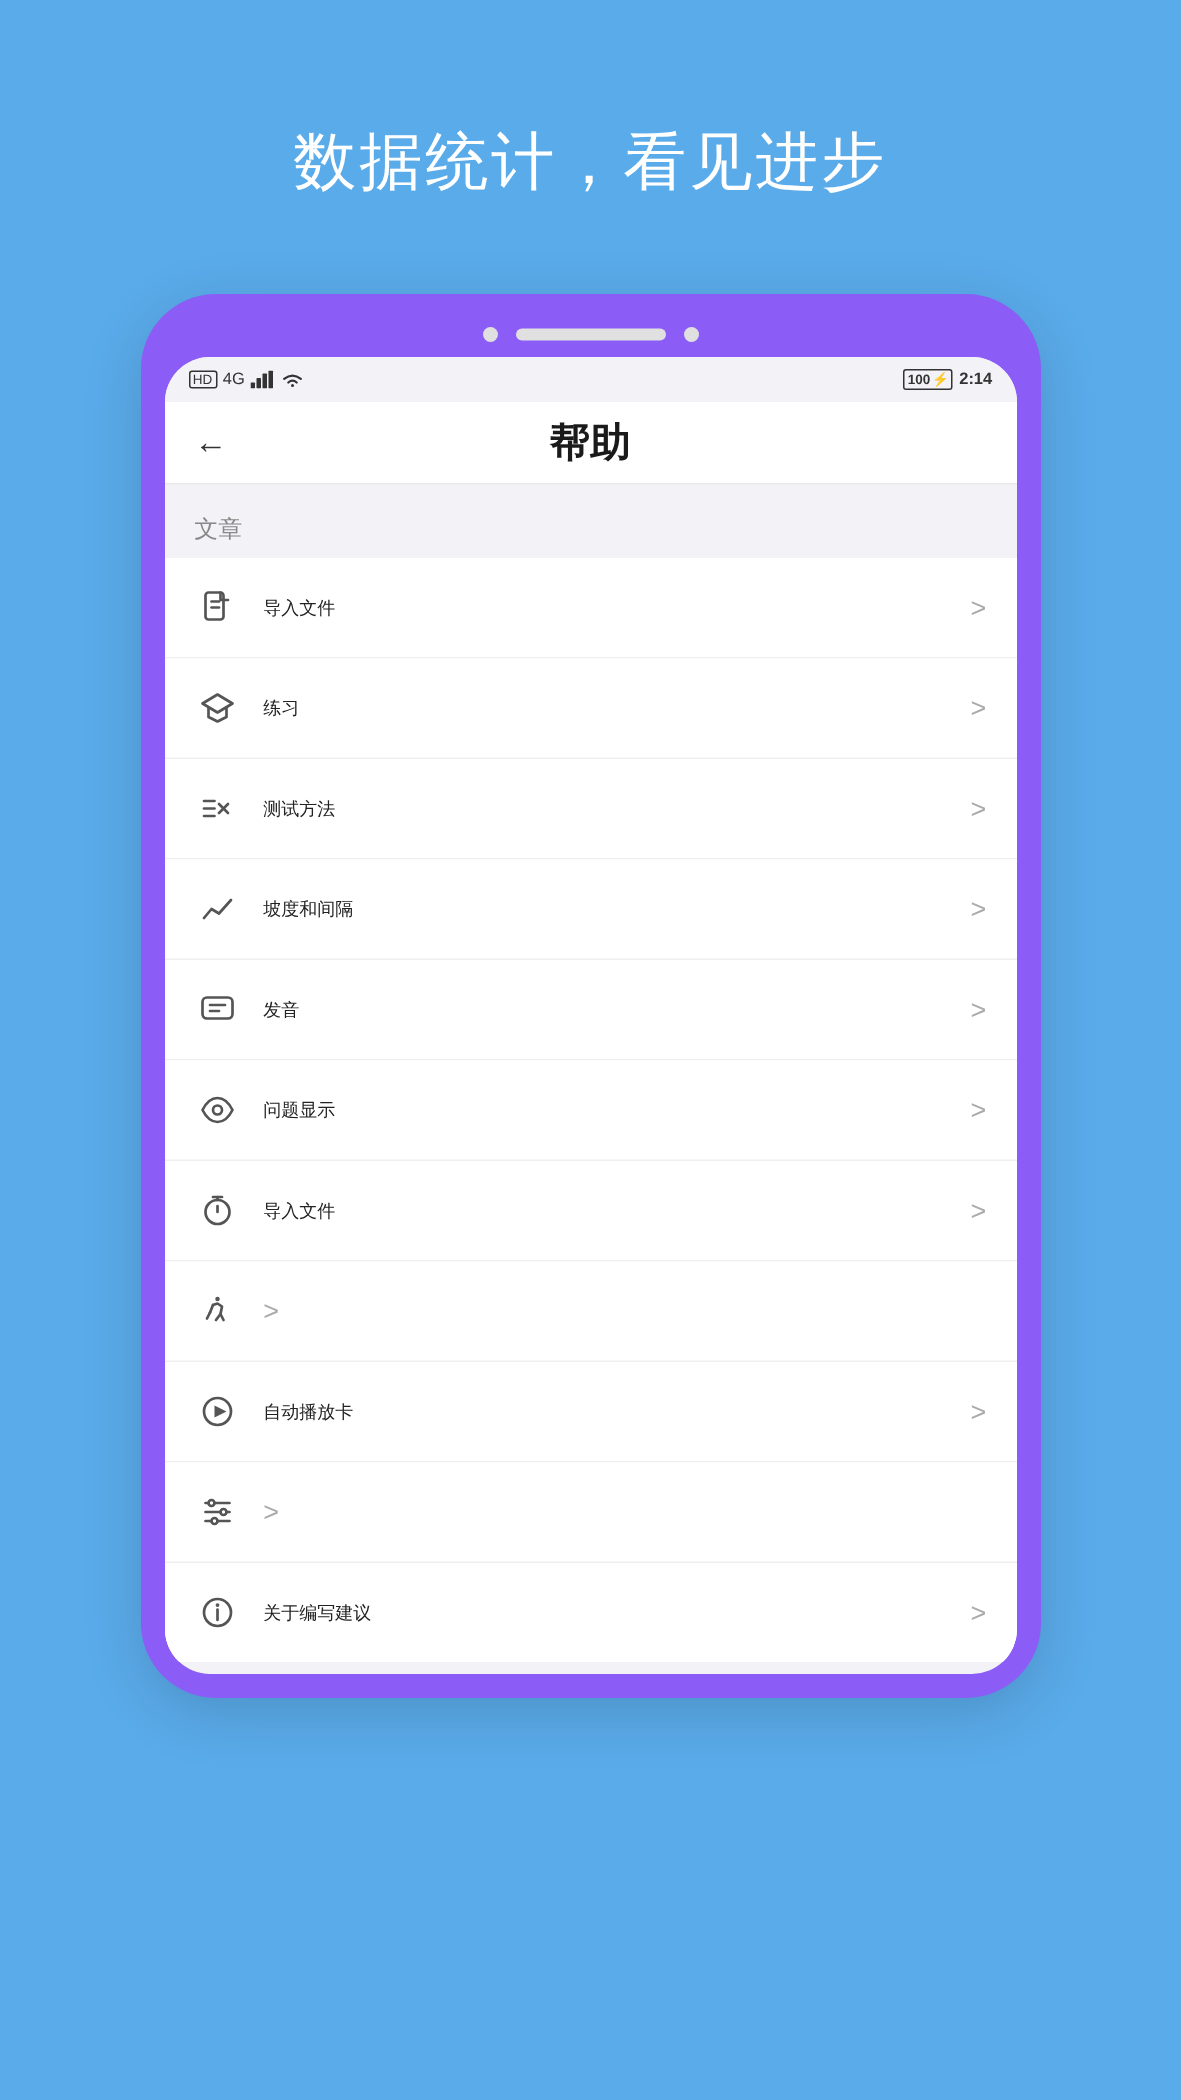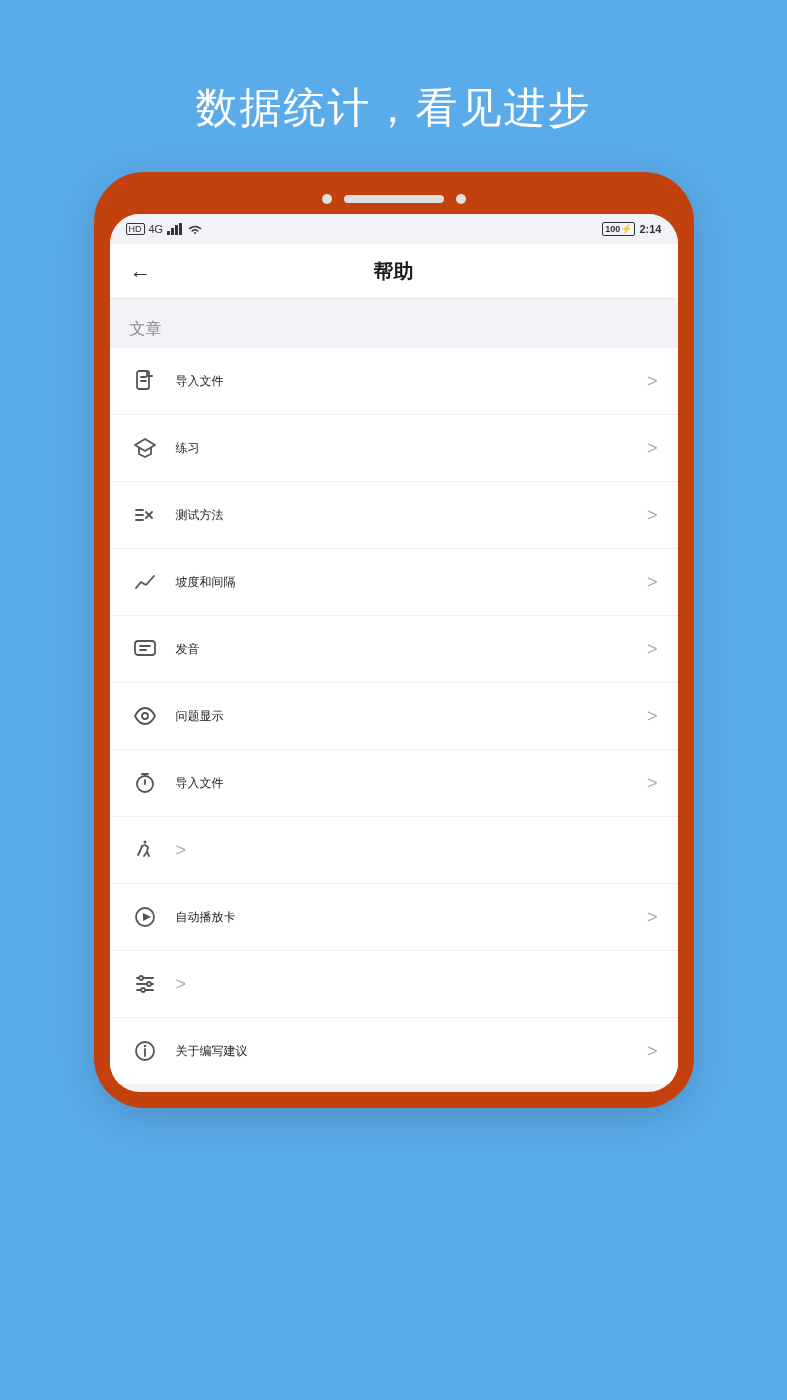--- a/index.html
+++ b/index.html
@@ -9,39 +9,39 @@
       height: 1400px;
       background-color: #5aabea;
       font-family: -apple-system, 'PingFang SC', 'Microsoft YaHei', sans-serif;
       overflow: hidden;
       position: relative;
     }
 
     .page-header {
       text-align: center;
       padding-top: 80px;
-      padding-bottom: 36px;
+      padding-bottom: 60px;
     }
 
     .page-title {
       color: white;
       font-size: 42px;
       font-weight: 500;
       letter-spacing: 2px;
     }
 
     .phone-wrapper {
       display: flex;
       justify-content: center;
       align-items: flex-start;
     }
 
     .phone-frame {
       width: 600px;
-      background: #c2410c;
+      background: #8b5cf6;
       border-radius: 50px;
       padding: 16px;
       box-shadow: 0 10px 40px rgba(0,0,0,0.15);
       position: relative;
     }
 
     .phone-notch-area {
       display: flex;
       justify-content: center;
       align-items: center;
@@ -117,21 +117,21 @@
     .back-arrow {
       font-size: 22px;
       color: #333;
       cursor: pointer;
     }
 
     .nav-title {
       position: absolute;
       left: 50%;
       transform: translateX(-50%);
-      font-size: 20px;
+      font-size: 27px;
       font-weight: 700;
       color: #1a1a1a;
     }
 
     .section-header {
       padding: 20px 20px 8px 20px;
       font-size: 16px;
       color: #888;
     }
 

